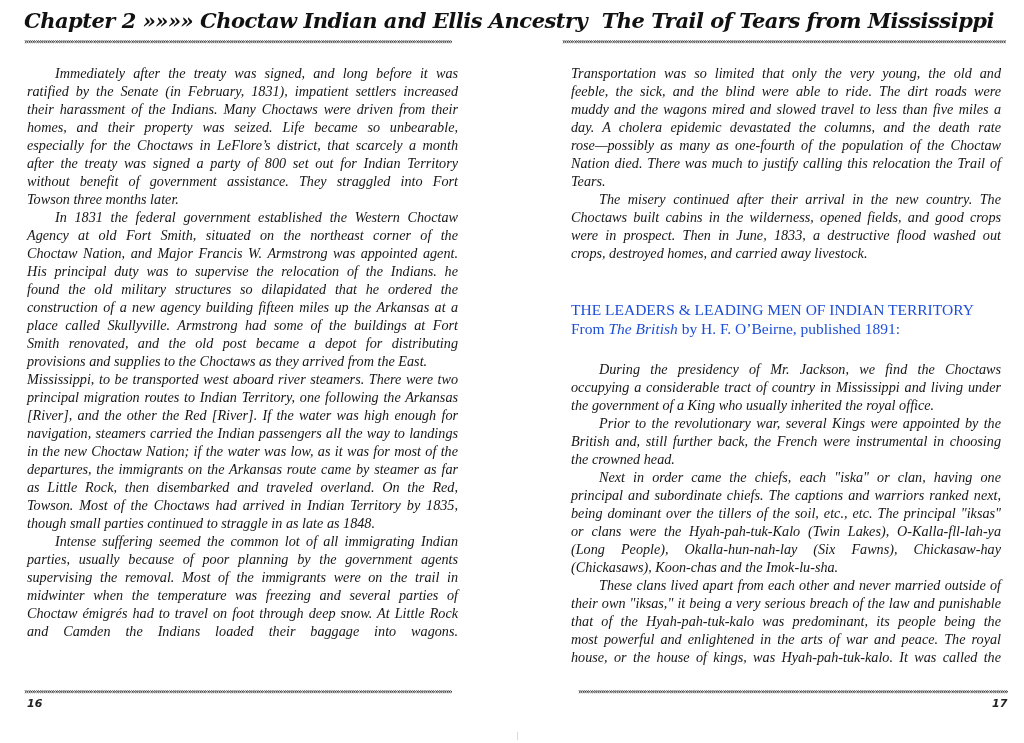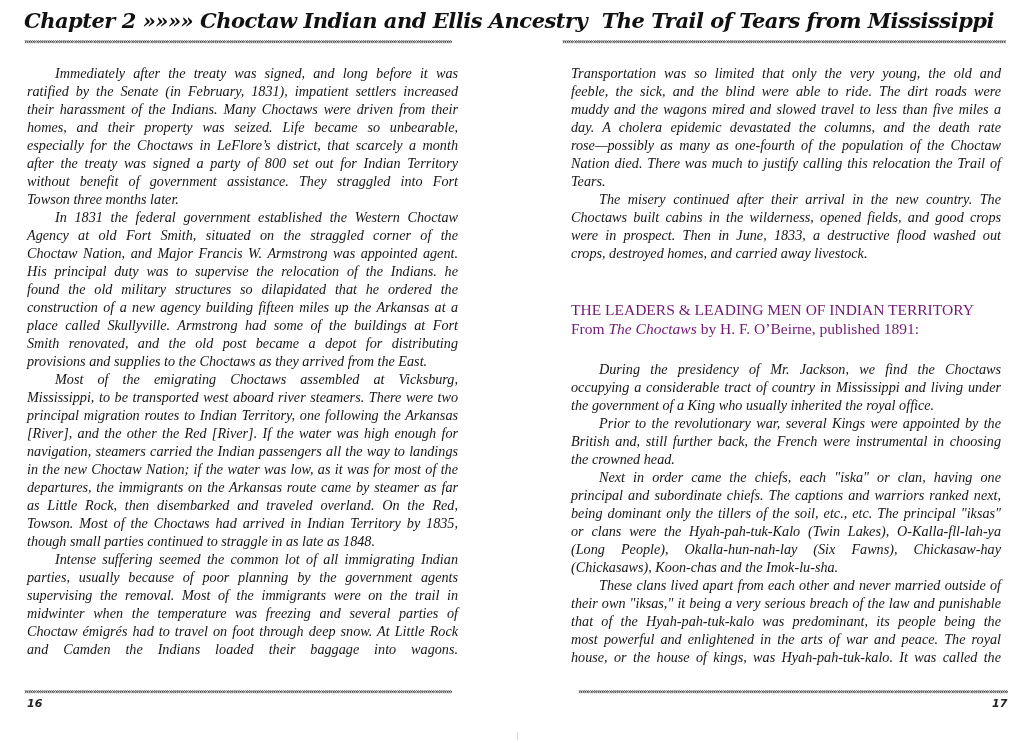--- a/index.html
+++ b/index.html
@@ -33,21 +33,21 @@
     font-size: 14.2px; line-height: 18px; color: #161616;
   }
   .page-left .body-text { left: 27px; top: 64px; width: 431px; }
   .page-right .body-text { left: 59px; top: 64px; width: 430px; }
   .line { display: block; height: 18px; white-space: nowrap; text-align: justify; text-align-last: justify; }
   .line.last { text-align-last: left; }
   .line.indent { padding-left: 28px; }
   .gap { display: block; }
   .heading {
     display: block; font-style: normal; font-size: 15.5px; line-height: 19px; white-space: nowrap;
-    color: #701a75;
+    color: #1d4ed8;
   }
   .heading .it { font-style: italic; }
   .gutter-mark { position: absolute; left: 517px; top: 732px; width: 1px; height: 8px; background: #d9d9d9; }
 </style>
 </head>
 <body>
 
 <div class="page page-left">
   <div class="running-head">Chapter 2 »»»» Choctaw Indian and Ellis Ancestry</div>
   <div class="rule top">»»»»»»»»»»»»»»»»»»»»»»»»»»»»»»»»»»»»»»»»»»»»»»»»»»»»»»»»»»»»»»»»»»»»»»»»»»»»»»»»»»»»»»»»»»»»»»»»»»»»»»»»»»»»»»»»»»»»»»»»»»»»»»»»»»»»»»»»»»»»»»»»»»»»»»»»»»»»»»»»»»»»»»»»»»»»»»»»»»»»»»»</div>
@@ -57,30 +57,29 @@
     <span class="line indent">Immediately after the treaty was signed,  and long before it was</span>
     <span class="line">ratified by the Senate (in February, 1831), impatient settlers increased</span>
     <span class="line">their harassment of the Indians.  Many Choctaws were driven from their</span>
     <span class="line">homes,  and their property was seized.   Life became so unbearable,</span>
     <span class="line">especially for the Choctaws in LeFlore’s district, that scarcely a month</span>
     <span class="line">after the treaty was signed a party of 800 set out for Indian Territory</span>
     <span class="line">without benefit of government assistance.    They straggled into Fort</span>
     <span class="line last">Towson three months later.</span>
 
     <span class="line indent">In 1831 the federal government established the Western Choctaw</span>
-    <span class="line">Agency at old Fort Smith,  situated on the straggled corner of the</span>
+    <span class="line">Agency at old Fort Smith,  situated on the northeast corner of the</span>
     <span class="line">Choctaw Nation, and Major Francis W. Armstrong was appointed agent.</span>
     <span class="line">His principal duty was to supervise the relocation of the Indians.   he</span>
     <span class="line">found the old military structures so dilapidated that he ordered the</span>
     <span class="line">construction of a new agency building fifteen miles up the Arkansas at a</span>
     <span class="line">place called Skullyville.  Armstrong had some of the buildings at Fort</span>
     <span class="line">Smith renovated,  and the old post became a depot for distributing</span>
     <span class="line last">provisions and supplies to the Choctaws as they arrived from the East.</span>
 
-    <span class="line indent">Most of the emigrating Choctaws assembled at Vicksburg,</span>
     <span class="line">Mississippi, to be transported west aboard river steamers.  There were two</span>
     <span class="line">principal migration routes to Indian Territory, one following the Arkansas</span>
     <span class="line">[River], and the other the Red [River].  If the water was high enough for</span>
     <span class="line">navigation, steamers carried the Indian passengers all the way to landings</span>
     <span class="line">in the new Choctaw Nation; if the water was low, as it was for most of the</span>
     <span class="line">departures, the immigrants on the Arkansas route came by steamer as far</span>
     <span class="line">as Little Rock, then disembarked and traveled overland.  On the Red,</span>
     <span class="line">Towson.  Most of the Choctaws had arrived in Indian Territory by 1835,</span>
     <span class="line last">though small parties continued to straggle in as late as 1848.</span>
 
@@ -113,35 +112,35 @@
     <span class="line last">Tears.</span>
 
     <span class="line indent">The misery continued after their arrival in the new country.   The</span>
     <span class="line">Choctaws built cabins in the wilderness,  opened fields,  and good crops</span>
     <span class="line">were in prospect.   Then in June, 1833,  a destructive flood washed out</span>
     <span class="line last">crops, destroyed homes, and carried away livestock.</span>
 
     <span class="gap" style="height:38px"></span>
 
     <span class="heading">THE LEADERS &amp; LEADING MEN OF INDIAN TERRITORY</span>
-    <span class="heading"><span>From </span><span class="it">The Choctaws</span><span> by H. F. O’Beirne, published 1891:</span></span>
+    <span class="heading"><span>From </span><span class="it">The British</span><span> by H. F. O’Beirne, published 1891:</span></span>
 
     <span class="gap" style="height:22px"></span>
 
     <span class="line indent">During the presidency of Mr.  Jackson,  we find the Choctaws</span>
     <span class="line">occupying a considerable tract of country in Mississippi and living under</span>
     <span class="line last">the government of a King who usually inherited the royal office.</span>
 
     <span class="line indent">Prior to the revolutionary war,  several Kings were appointed by the</span>
     <span class="line">British and, still further back, the French were instrumental in choosing</span>
     <span class="line last">the crowned head.</span>
 
     <span class="line indent">Next in order came the chiefs,  each "iska" or clan,  having one</span>
     <span class="line">principal and subordinate chiefs.  The captions and warriors ranked next,</span>
-    <span class="line">being dominant only the tillers of the soil, etc., etc.  The principal "iksas"</span>
+    <span class="line">being dominant over the tillers of the soil, etc., etc.  The principal "iksas"</span>
     <span class="line">or clans were the Hyah-pah-tuk-Kalo (Twin Lakes),  O-Kalla-fll-lah-ya</span>
     <span class="line">(Long People),   Okalla-hun-nah-lay (Six Fawns),   Chickasaw-hay</span>
     <span class="line last">(Chickasaws), Koon-chas and the Imok-lu-sha.</span>
 
     <span class="line indent">These clans lived apart from each other and never married outside of</span>
     <span class="line">their own "iksas," it being a very serious breach of the law and punishable</span>
     <span class="line">that of the Hyah-pah-tuk-kalo was predominant,  its people being the</span>
     <span class="line">most powerful and enlightened in the arts of war and peace.   The royal</span>
     <span class="line">house, or the house of kings, was Hyah-pah-tuk-kalo.   It was called the</span>
   </div>

